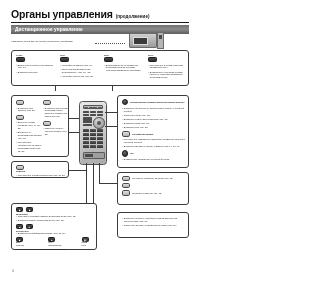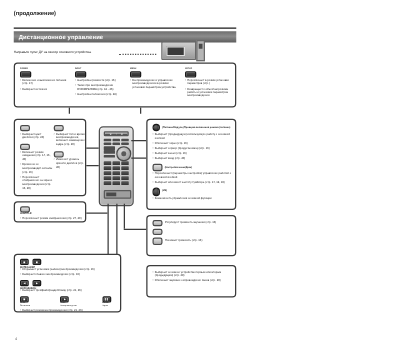--- a/index.html
+++ b/index.html
@@ -107,20 +107,21 @@
   
   .pgnum{position:absolute;left:12px;top:269px;font-size:3px;color:#555;}
 </style>
 </head>
 <body>
 
 <div class="page">
 
   <div class="hdr">
     <div class="hdr-row">
+      <span class="hdr-title">Органы управления</span>
       <span class="hdr-cont">(продолжение)</span>
     </div>
   </div>
   <div class="hdr-rule"></div>
 
   <div class="secbar">
     <span>Дистанционное управление</span>
   </div>
 
   <div class="intro">Направьте пульт ДУ на сенсор основного устройства.</div>

